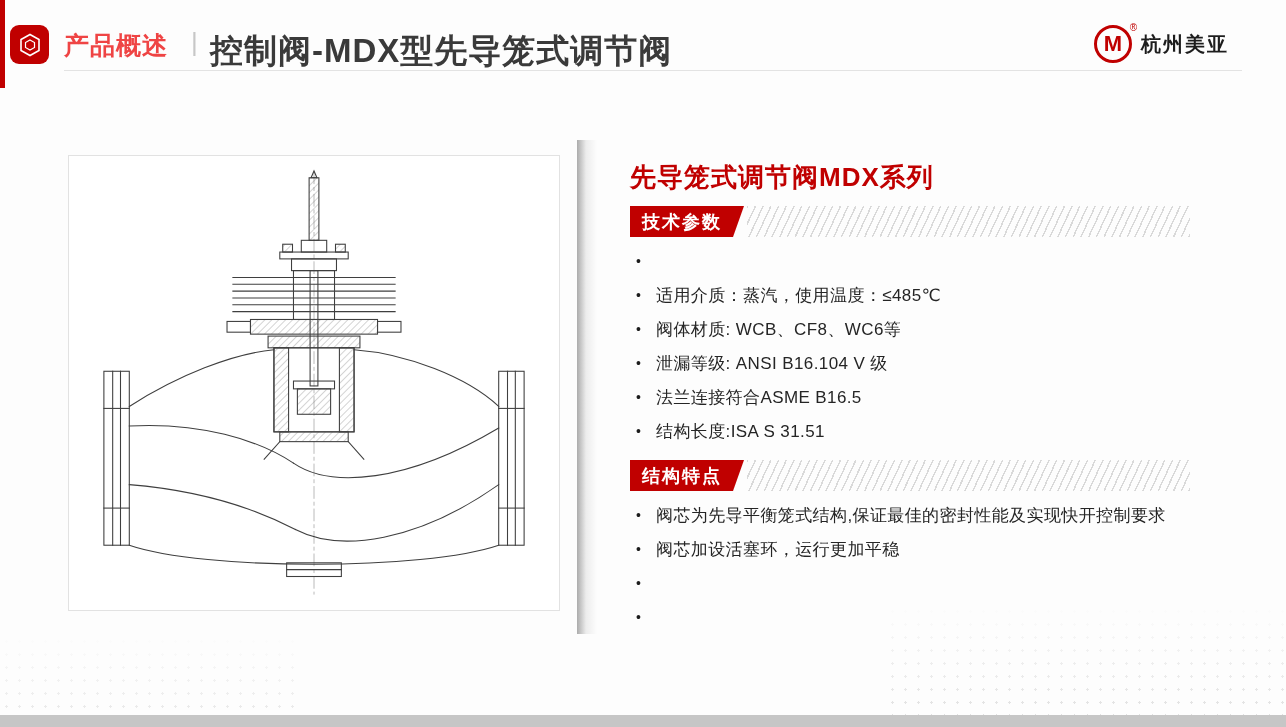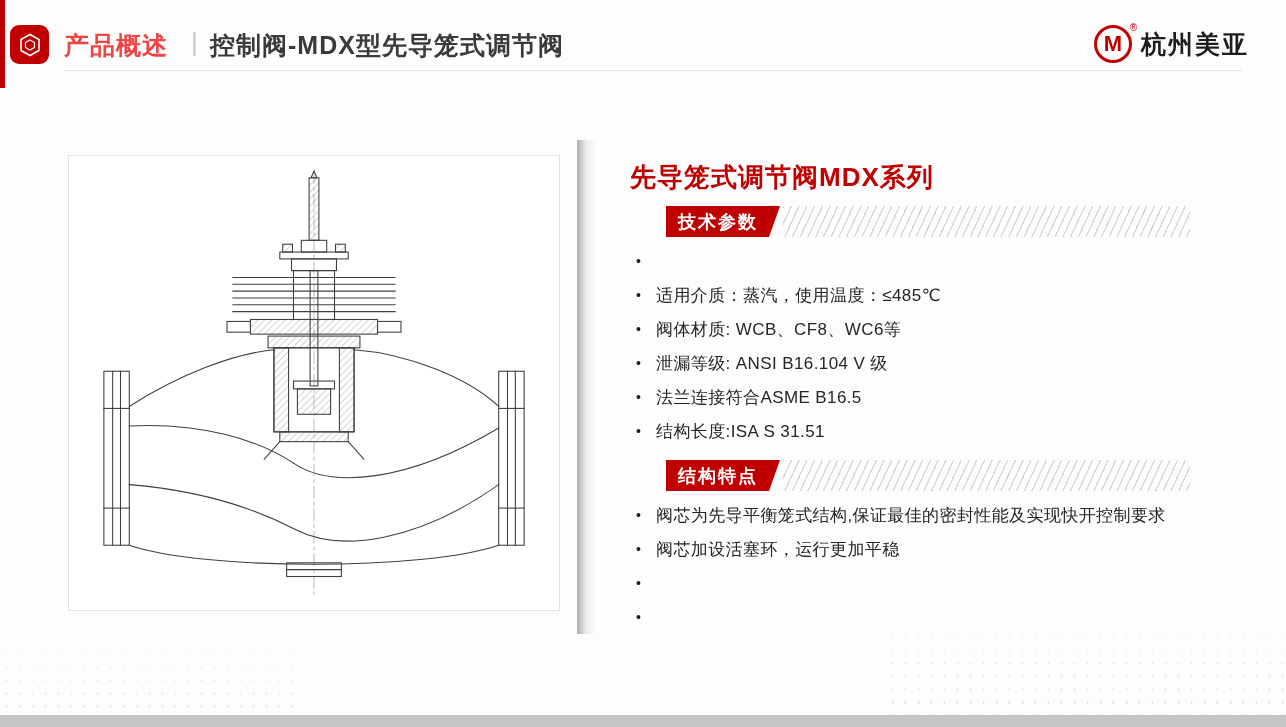--- a/index.html
+++ b/index.html
@@ -10,36 +10,36 @@
     font-family: "Liberation Sans", "DejaVu Sans", sans-serif;
     overflow: hidden;
     color: #2b2b2b;
   }
 
   
   .left-accent { position:absolute; left:0; top:0; width:5px; height:88px; background:#c00000; }
   .app-icon { position:absolute; left:10px; top:25px; width:39px; height:39px; background:#c00000; border-radius:9px; display:flex; align-items:center; justify-content:center; }
   .section-label { position:absolute; left:64px; top:29px; font-size:25px; font-weight:700; color:#ef4444; letter-spacing:1px; white-space:nowrap; }
   .header-sep { position:absolute; left:191px; top:27px; font-size:26px; color:#c7c7c7; font-weight:300; }
-  .header-title { position:absolute; left:210px; top:29px; font-size:25px; font-weight:700; color:#3a3a3a; letter-spacing:1px; white-space:nowrap; }
+  .header-title { position:absolute; left:210px; top:29px; font-size:33px; font-weight:700; color:#3a3a3a; letter-spacing:1px; white-space:nowrap; }
   .header-rule { position:absolute; left:64px; top:70px; width:1178px; height:1px; background:#e3e3e3; }
   .logo { position:absolute; left:1094px; top:25px; display:flex; align-items:center; }
   .logo-circle { width:38px; height:38px; border:3px solid #c00000; border-radius:50%; color:#c00000; font-size:22px; font-weight:700; display:flex; align-items:center; justify-content:center; position:relative; }
   .logo-reg { position:absolute; top:-6px; right:-8px; font-size:10px; color:#c00000; font-weight:400; }
-  .brand { margin-left:9px; font-size:25px; color:#1d1d1d; font-weight:600; letter-spacing:2px; white-space:nowrap; }
+  .brand { margin-left:9px; font-size:20px; color:#1d1d1d; font-weight:600; letter-spacing:2px; white-space:nowrap; }
 
   
   .figure-panel { position:absolute; left:68px; top:155px; width:492px; height:456px; background:#fff; border:1px solid #e2e2e2; display:flex; align-items:center; justify-content:center; }
   .page-fold { position:absolute; left:577px; top:140px; width:20px; height:494px;
     background: linear-gradient(to right, rgba(90,90,90,.5), rgba(160,160,160,.18) 45%, rgba(255,255,255,0)); }
 
   
   .content { position:absolute; left:630px; top:160px; width:560px; }
   .content-title { font-size:26px; font-weight:700; color:#c00000; margin-bottom:11px; letter-spacing:1px; white-space:nowrap; }
-  .badge-row { display:flex; height:31px; margin-bottom:14px;margin-left:36px; }
+  .badge-row { display:flex; height:31px; margin-bottom:14px; }
   .badge { background:#c00000; color:#fff; font-size:18px; font-weight:700; letter-spacing:2px;
     display:flex; align-items:center; padding:0 22px 0 12px; white-space:nowrap;
     clip-path: polygon(0 0, 100% 0, calc(100% - 11px) 100%, 0 100%); }
   .hatch { flex:1; margin-left:3px;
     background: repeating-linear-gradient(115deg, #d9d9d9 0, #d9d9d9 1.4px, transparent 1.4px, transparent 7px); }
   ul.points { list-style:none; margin:0 0 18px 6px; }
   ul.points li { display:flex; align-items:flex-start; margin-bottom:13px; font-size:17px; color:#252525; }
   ul.points .dot { width:20px; flex:0 0 20px; font-size:14px; line-height:21px; color:#1c1c1c; }
   ul.points .txt { line-height:21px; letter-spacing:.4px; white-space:nowrap; }
 

